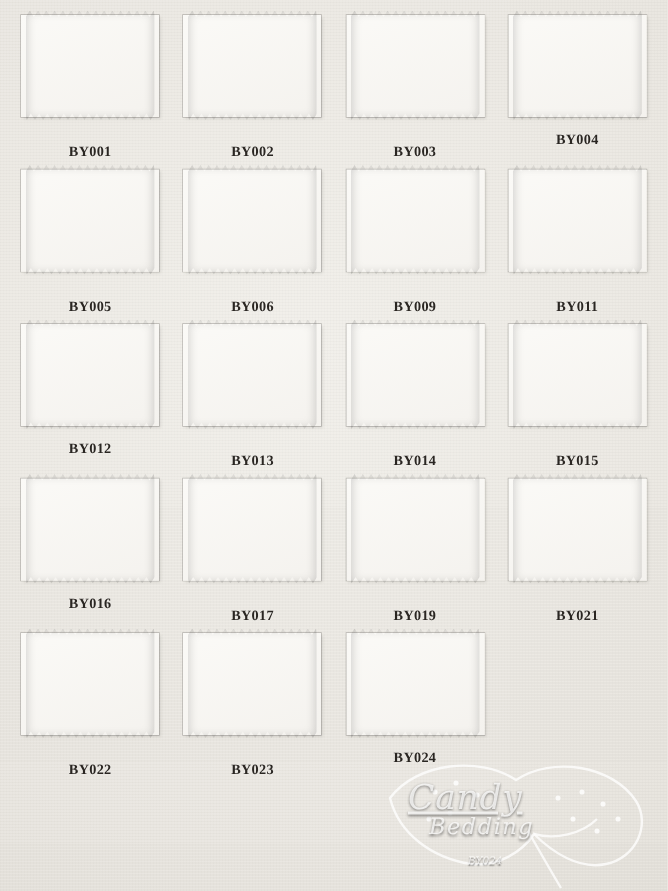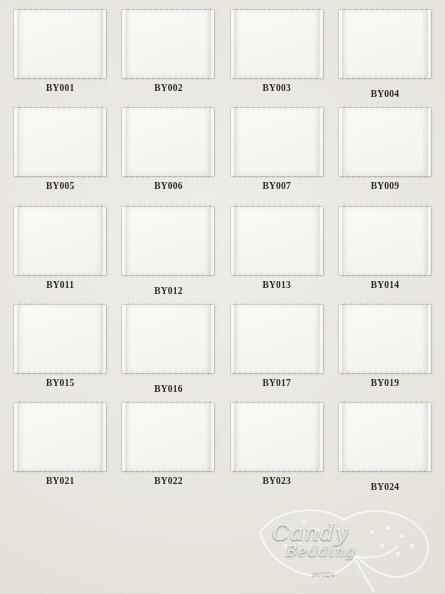--- a/index.html
+++ b/index.html
@@ -69,21 +69,21 @@
     );
     background-blend-mode:overlay, overlay, normal;
     background-image:
       repeating-conic-gradient(rgba(255,255,255,.20) 0% 25%, rgba(0,0,0,.22) 0% 50%),
       repeating-linear-gradient(90deg, rgba(0,0,0,.10) 0 1px, rgba(255,255,255,.10) 1px 2px),
       var(--swatch);
     background-size:3px 3px, 2px 2px, 100% 100%;
     box-shadow:inset 0 0 7px rgba(0,0,0,.22), inset 0 2px 4px rgba(255,255,255,.10);
   }
   .label{
-    margin-top:5px;
+    margin-top:19px;
     font-size:9.5px;
     font-weight:bold;
     letter-spacing:.2px;
     color:#2a2622;
     text-shadow:0 0 1px rgba(255,255,255,.6);
     white-space:nowrap;
   }
   
   .cell.drop .label{margin-top:11px;}
 
@@ -96,21 +96,21 @@
     opacity:.9;
   }
   #watermark .wm-text{
     position:absolute;left:24px;top:24px;
     color:rgba(255,255,255,.80);
     text-shadow:0 1px 2px rgba(0,0,0,.55);
     font-family:"DejaVu Serif", serif;
     font-style:italic;
     line-height:.95;
   }
-  #watermark .wm-candy{font-size:23px;letter-spacing:.5px;display:block;}
+  #watermark .wm-candy{font-size:23px;letter-spacing:.5px;display:block;text-decoration:underline;}
   #watermark .wm-bedding{font-size:15px;letter-spacing:1px;display:block;margin-left:14px;}
   #watermark .wm-sub{
     position:absolute;left:64px;top:72px;
     font-size:7px;color:rgba(255,255,255,.75);
     font-family:"DejaVu Serif", serif;font-style:italic;
     text-shadow:0 1px 1px rgba(0,0,0,.5);
   }
 </style>
 </head>
 <body>
@@ -159,28 +159,20 @@
       </div>
       <div class="label">BY005</div>
     </div>
     <div class="cell">
       <div class="card">
         <div class="fabric">
           <div class="body" style="--swatch: #bdbb96;"></div>
         </div>
       </div>
       <div class="label">BY006</div>
-    </div>
-    <div class="cell">
-      <div class="card">
-        <div class="fabric">
-          <div class="body" style="--swatch: #cfc79c;"></div>
-        </div>
-      </div>
-      <div class="label">BY007</div>
     </div>
     <div class="cell">
       <div class="card">
         <div class="fabric">
           <div class="body" style="--swatch: #4a7c9c;"></div>
         </div>
       </div>
       <div class="label">BY009</div>
     </div>
     <div class="cell">

